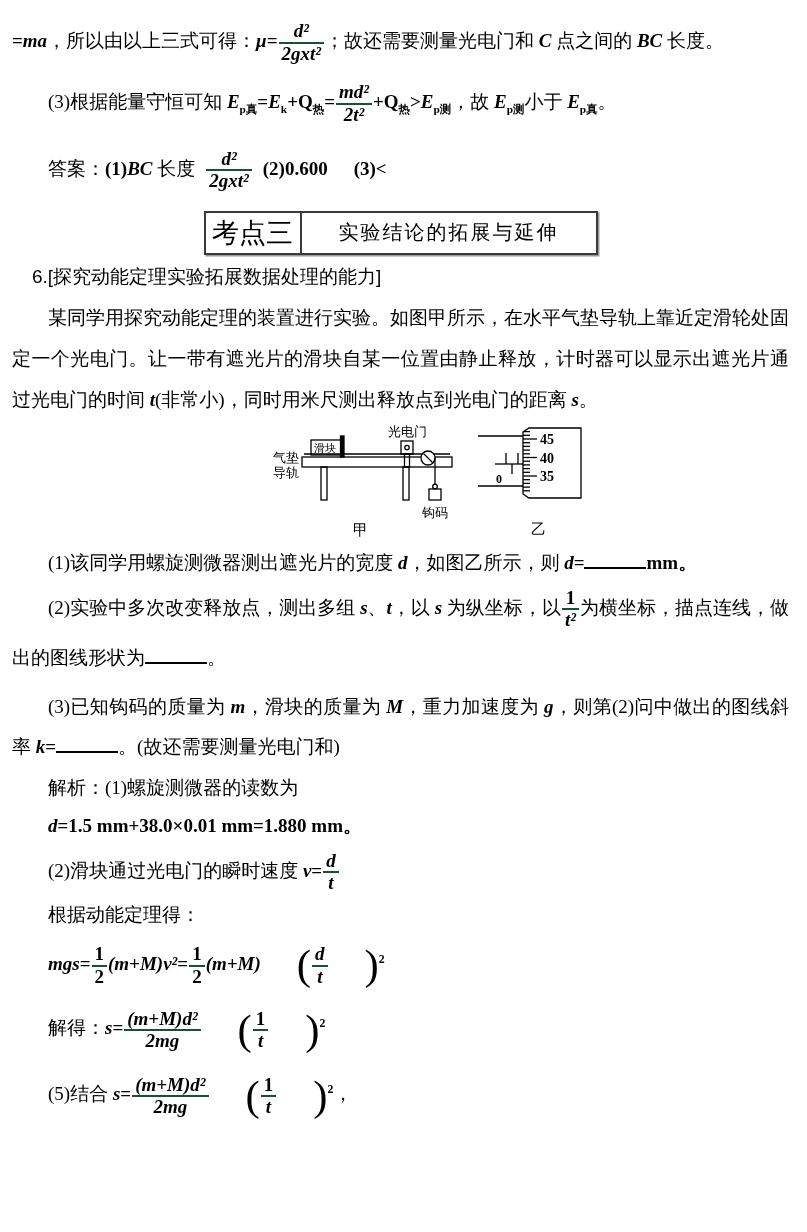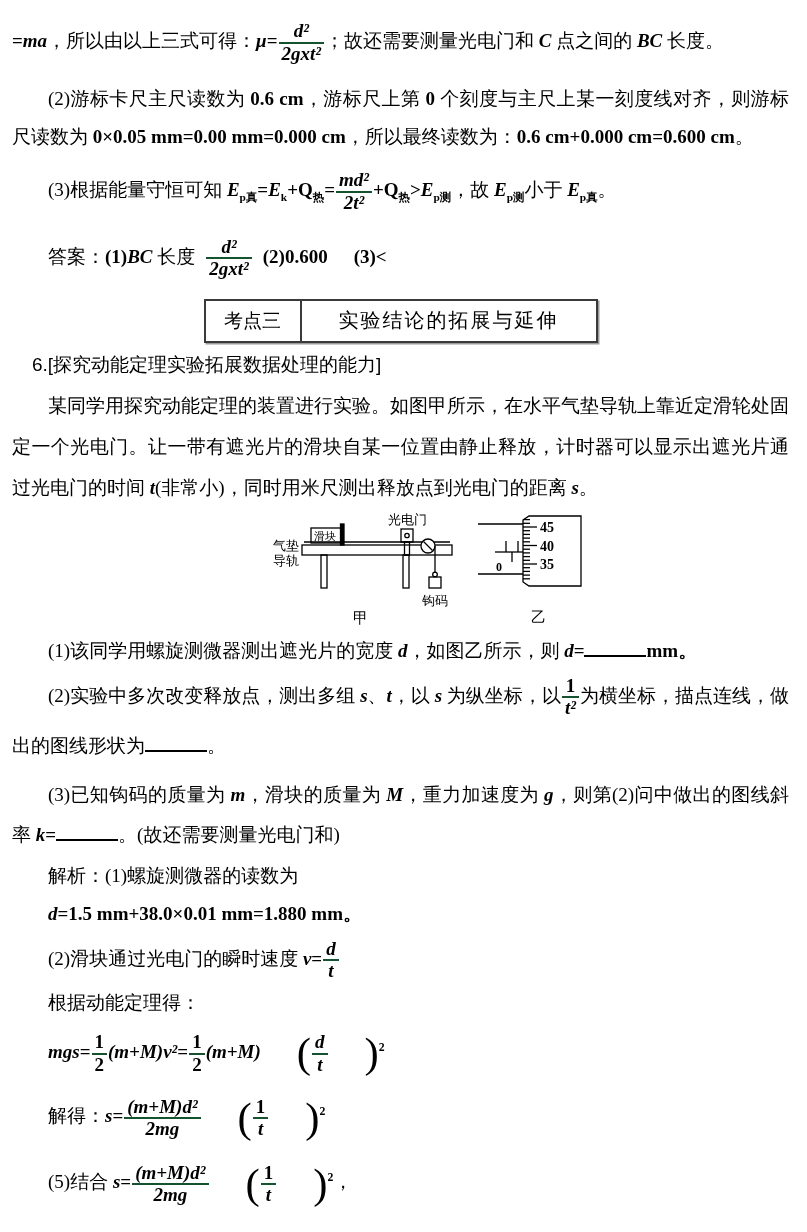--- a/index.html
+++ b/index.html
@@ -22,37 +22,36 @@
       vertical-align:middle;line-height:1;}
   .blank{display:inline-block;width:62px;height:1em;border-bottom:2px solid #000;}
   .gap{display:inline-block;width:26px;}
   .lh28{line-height:28px;}.lh30{line-height:30px;}.lh32{line-height:32px;}
   .lh38{line-height:38px;}.lh40{line-height:40px;}.lh41{line-height:41px;}
   .lh50{line-height:50px;}.lh52{line-height:52px;}.lh54{line-height:54px;}
   .lh56{line-height:56px;}.lh58{line-height:58px;}
   .kbox{width:390px;height:40px;margin:14px auto 0;border:2px solid #3a3a3a;
         box-shadow:1.5px 1.5px 0 #9a9a9a;display:flex;background:#fff;}
   .kbox .cl{width:94px;border-right:2px solid #3a3a3a;display:flex;align-items:center;
-        justify-content:center;font-size:19px;}
+        justify-content:center;font-size:27px;}
   .kbox .cr{flex:1;display:flex;align-items:center;justify-content:center;font-size:20px;
         letter-spacing:2px;}
   .diagrams{display:flex;gap:6px;width:max-content;margin:4px auto 0;transform:translateX(27px);}
   svg{display:block;}
   svg text{font-family:"Liberation Serif","DejaVu Serif",serif;}
   .svg-cjk{font-size:13px;}
   .svg-num{font-size:14px;font-weight:bold;}
 </style>
 </head>
 <body>
 
 <div class="page">
 
   <p class="lh54"><span class="fm">=</span><span class="mi">ma</span><span>，所以由以上三式可得：</span><span class="mi">μ</span><span class="fm">=</span><span class="frac"><span class="num mi">d²</span><span class="den mi">2gxt²</span></span><span>；故还需要测量光电门和 </span><span class="mi">C</span><span> 点之间的 </span><span class="mi">BC</span><span> 长度。</span></p>
 
-  <p class="ind lh38" style="margin-top:12px"><span>(2)游标卡尺主尺读数为 </span><span class="fm">0.6 cm</span><span>，游标尺上第 </span><span class="fm">0</span><span> 个刻度与主尺上某一刻度线对齐，则游标尺读数为 </span><span class="fm">0×0.05 mm=0.00 mm=0.000 cm</span><span>，所以最终读数为：</span><span class="fm">0.6 cm+0.000 cm=0.600 cm</span><span>。</span></p>
 
   <p class="ind lh56" style="margin-top:6px"><span>(3)根据能量守恒可知 </span><span class="mi">E</span><sub>p真</sub><span class="fm">=</span><span class="mi">E</span><sub>k</sub><span class="fm">+Q</span><sub>热</sub><span class="fm">=</span><span class="frac"><span class="num mi">md²</span><span class="den mi">2t²</span></span><span class="fm">+Q</span><sub>热</sub><span class="fm">&gt;</span><span class="mi">E</span><sub>p测</sub><span>，故 </span><span class="mi">E</span><sub>p测</sub><span>小于 </span><span class="mi">E</span><sub>p真</sub><span>。</span></p>
 
   <p class="ind lh56" style="margin-top:2px"><span class="hd">答案：</span><span class="fm">(1)</span><span class="mi">BC</span><span> 长度</span><span class="frac" style="margin:0 10px"><span class="num mi">d²</span><span class="den mi">2gxt²</span></span><span class="fm">(2)0.600</span><span class="gap"></span><span class="fm">(3)&lt;</span></p>
 
   <div class="kbox hd">
     <div class="cl">考点三</div>
     <div class="cr">实验结论的拓展与延伸</div>
   </div>
 

